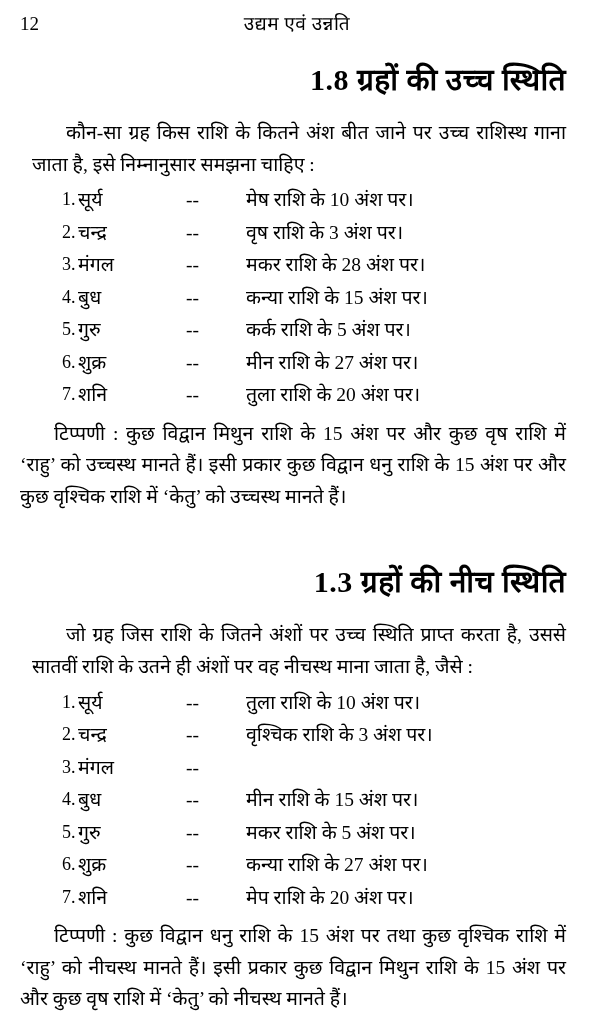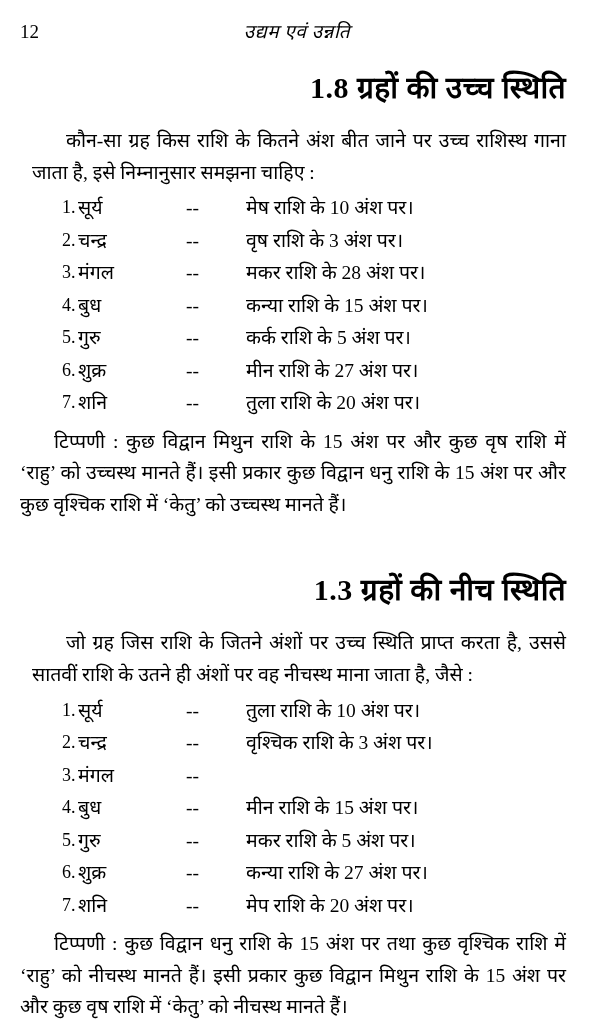--- a/index.html
+++ b/index.html
@@ -12,39 +12,38 @@
     height: 1032px;
     font-family: "Liberation Serif", "DejaVu Serif", serif;
     color: #000000;
     position: relative;
     overflow: hidden;
   }
   .page {
     width: 600px;
     height: 1032px;
     box-sizing: border-box;
-    padding: 18px 34px 0 20px;
+    padding: 10px 34px 0 20px;
     position: relative;
   }
   .header-row {
     display: flex;
     align-items: baseline;
     margin-bottom: 14px;
   }
   .page-number {
     font-size: 19px;
     font-family: "Liberation Serif", "DejaVu Serif", serif;
     width: 60px;
     flex: none;
   }
   .running-head {
     flex: 1;
     text-align: center;
     font-size: 19px;
-    font-style: italic;
     letter-spacing: 0.5px;
     padding-right: 52px;
   }
   .section-title {
     text-align: right;
     font-size: 30px;
     font-weight: bold;
     letter-spacing: 0.5px;
     margin: 22px 0 18px 0;
     font-family: "Liberation Serif", "DejaVu Serif", serif;

